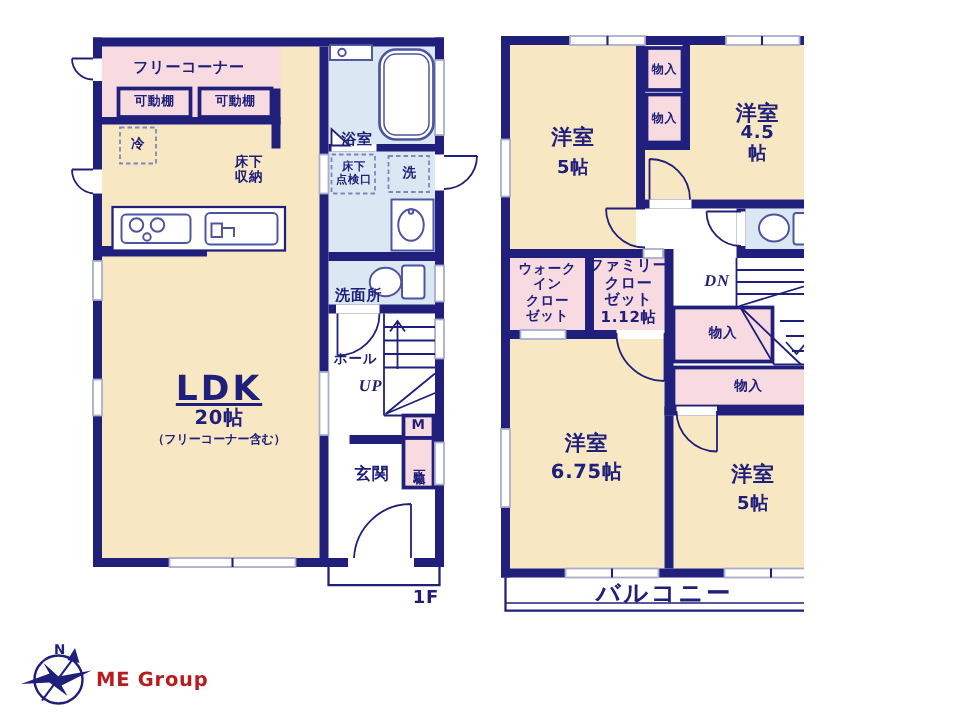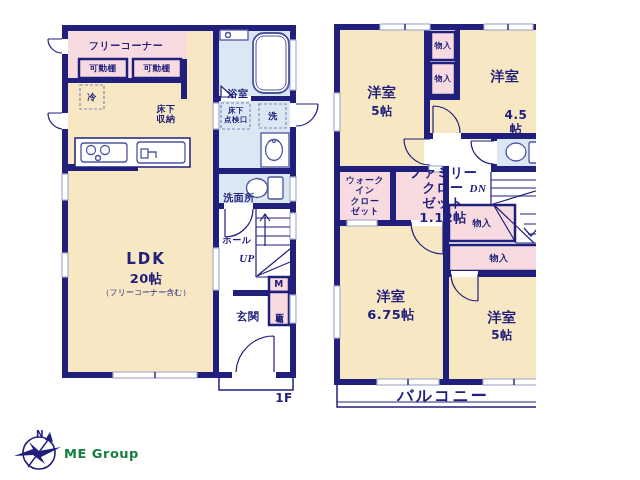--- a/index.html
+++ b/index.html
@@ -3,22 +3,22 @@
 <meta charset="utf-8">
 <style>
   html,body{margin:0;padding:0;background:#fff;}
   .plan{position:relative;width:536px;height:480px;background:#ffffff;
         font-family:"DejaVu Sans",sans-serif;color:#20207c;overflow:hidden;}
   .plan svg{position:absolute;left:0;top:0;}
   .lbl{position:absolute;transform:translate(-50%,-50%);white-space:pre-line;
        text-align:center;line-height:1.16;font-weight:600;letter-spacing:.5px;}
   .v{writing-mode:vertical-rl;text-orientation:upright;letter-spacing:1px;}
   .it{font-style:italic;font-family:"Liberation Serif",serif;font-weight:700;}
-  .note{font-weight:400;letter-spacing:0;text-align:right;}
-  .logo-text{position:absolute;color:#15803d;font-weight:600;letter-spacing:.5px;}
+  .note{font-weight:700;letter-spacing:0;text-align:right;}
+  .logo-text{position:absolute;color:#b91c1c;font-weight:600;letter-spacing:.5px;}
 </style>
 </head>
 <body>
 
 <div class="plan">
 
 <svg width="640" height="480" viewBox="0 0 640 480">
 
   <g>
     <rect x="68" y="31" width="145" height="341" fill="#f8e7c3"></rect>
@@ -212,36 +212,36 @@
 <div class="lbl" style="left:238px;top:66px;font-size:10px;margin-top:28px;">浴室</div>
 <div class="lbl" style="left:236px;top:116px;font-size:7.5px;">床下
 点検口</div>
 <div class="lbl" style="left:273px;top:116px;font-size:9px;">洗</div>
 <div class="lbl" style="left:239px;top:150px;font-size:10px;margin-top:48px;">洗面所</div>
 <div class="lbl" style="left:237px;top:240px;font-size:9px;">ホール</div>
 <div class="lbl it" style="left:247px;top:258px;font-size:11px;">UP</div>
 <div class="lbl" style="left:279px;top:284px;font-size:9px;">M</div>
 <div class="lbl v" style="left:279px;top:308px;font-size:8px;">下駄箱</div>
 <div class="lbl" style="left:248px;top:317px;font-size:11px;text-align:center;">玄関</div>
-<div class="lbl" style="left:146px;top:260px;font-size:15px;letter-spacing:2px;">LDK</div>
+<div class="lbl" style="left:146px;top:260px;font-size:23px;letter-spacing:2px;text-decoration:underline;">LDK</div>
 <div class="lbl" style="left:146px;top:279px;font-size:13px;">20帖</div>
 <div class="lbl note" style="left:146px;top:293px;font-size:8px;">（フリーコーナー含む）</div>
 <div class="lbl" style="left:284px;top:399px;font-size:12px;">1F</div>
 
 <div class="lbl" style="left:382px;top:92px;font-size:14px;">洋室</div>
 <div class="lbl" style="left:382px;top:112px;font-size:12px;">5帖</div>
 <div class="lbl" style="left:443px;top:46px;font-size:8px;">物入</div>
 <div class="lbl" style="left:443px;top:79px;font-size:8px;">物入</div>
 <div class="lbl" style="left:505px;top:76px;font-size:14px;">洋室</div>
-<div class="lbl" style="left:516px;top:96px;font-size:12px;margin-top:27px;">4.5帖</div>
+<div class="lbl" style="left:505px;top:96px;font-size:12px;">4.5帖</div>
 <div class="lbl" style="left:365px;top:196px;font-size:9px;">ウォーク
 イン
 クロー
 ゼット</div>
-<div class="lbl" style="left:419px;top:195px;font-size:13px;margin-left:24px;">ファミリー
+<div class="lbl" style="left:419px;top:195px;font-size:10px;">ファミリー
 クロー
 ゼット
 1.12帖</div>
 <div class="lbl it" style="left:478px;top:188px;font-size:11px;">DN</div>
 <div class="lbl" style="left:482px;top:223px;font-size:9px;">物入</div>
 <div class="lbl" style="left:499px;top:258px;font-size:9px;">物入</div>
 <div class="lbl" style="left:391px;top:296px;font-size:14px;">洋室</div>
 <div class="lbl" style="left:391px;top:315px;font-size:13px;">6.75帖</div>
 <div class="lbl" style="left:502px;top:317px;font-size:14px;">洋室</div>
 <div class="lbl" style="left:502px;top:336px;font-size:12px;">5帖</div>

